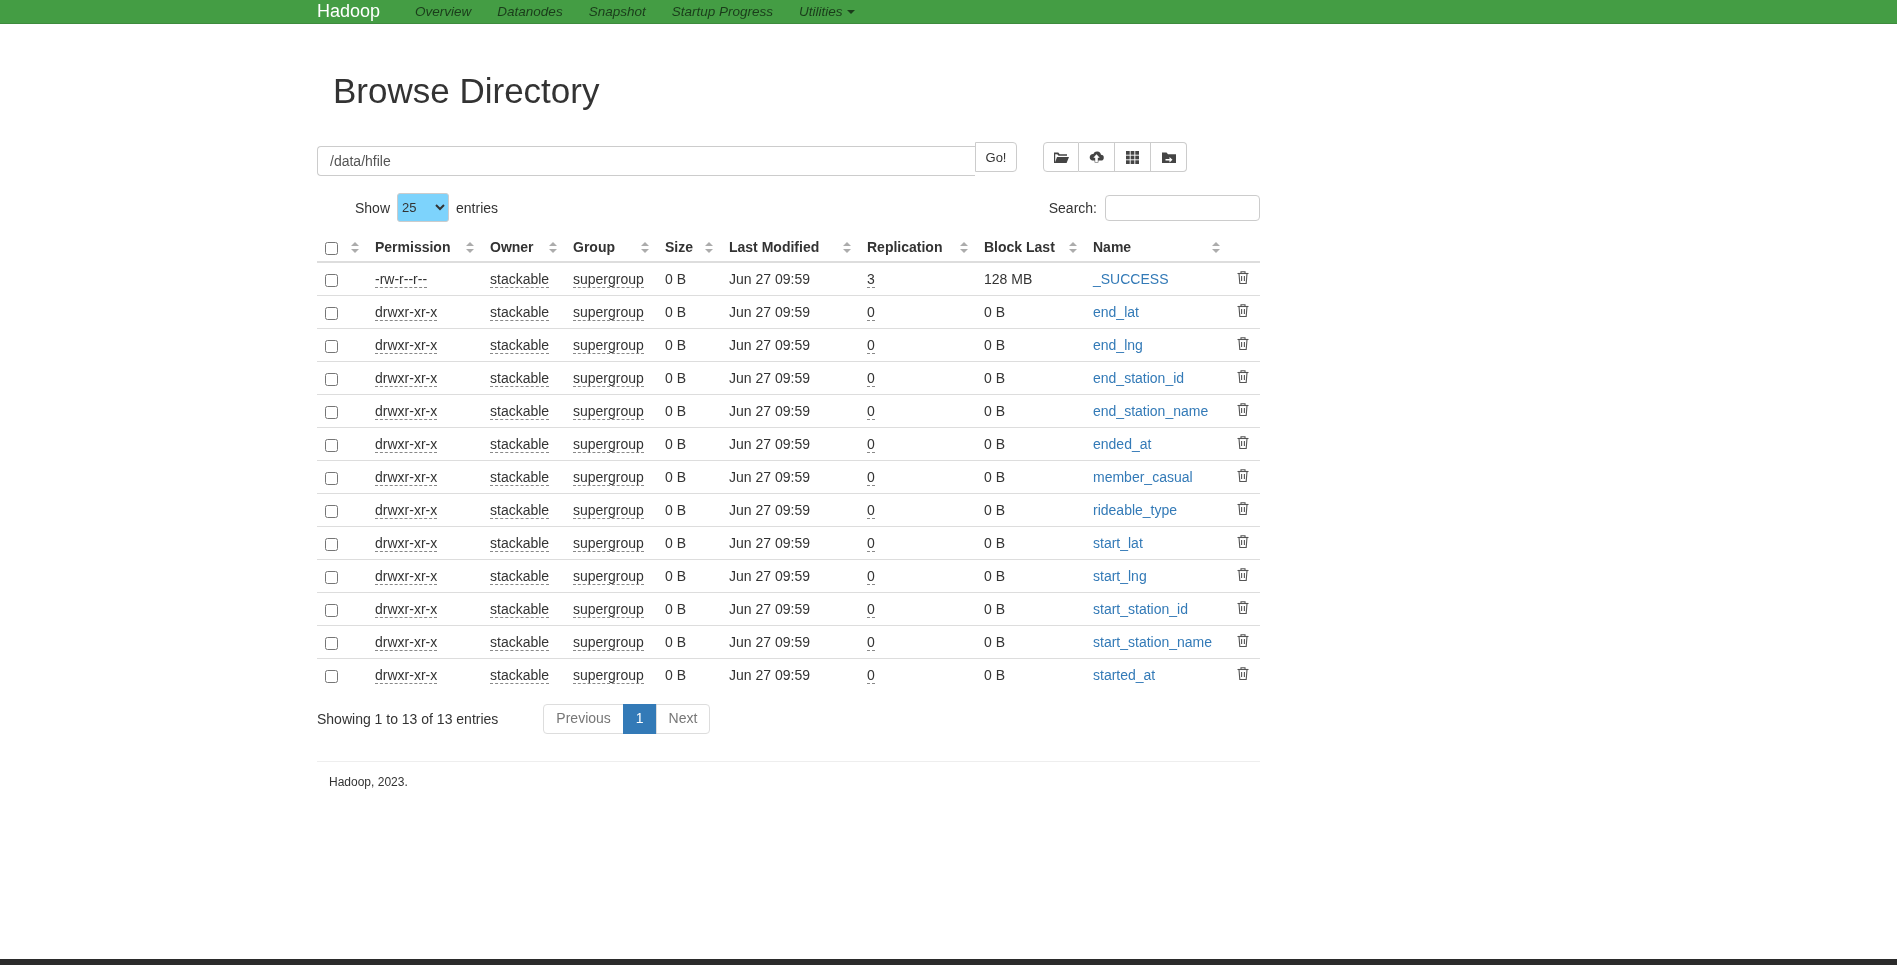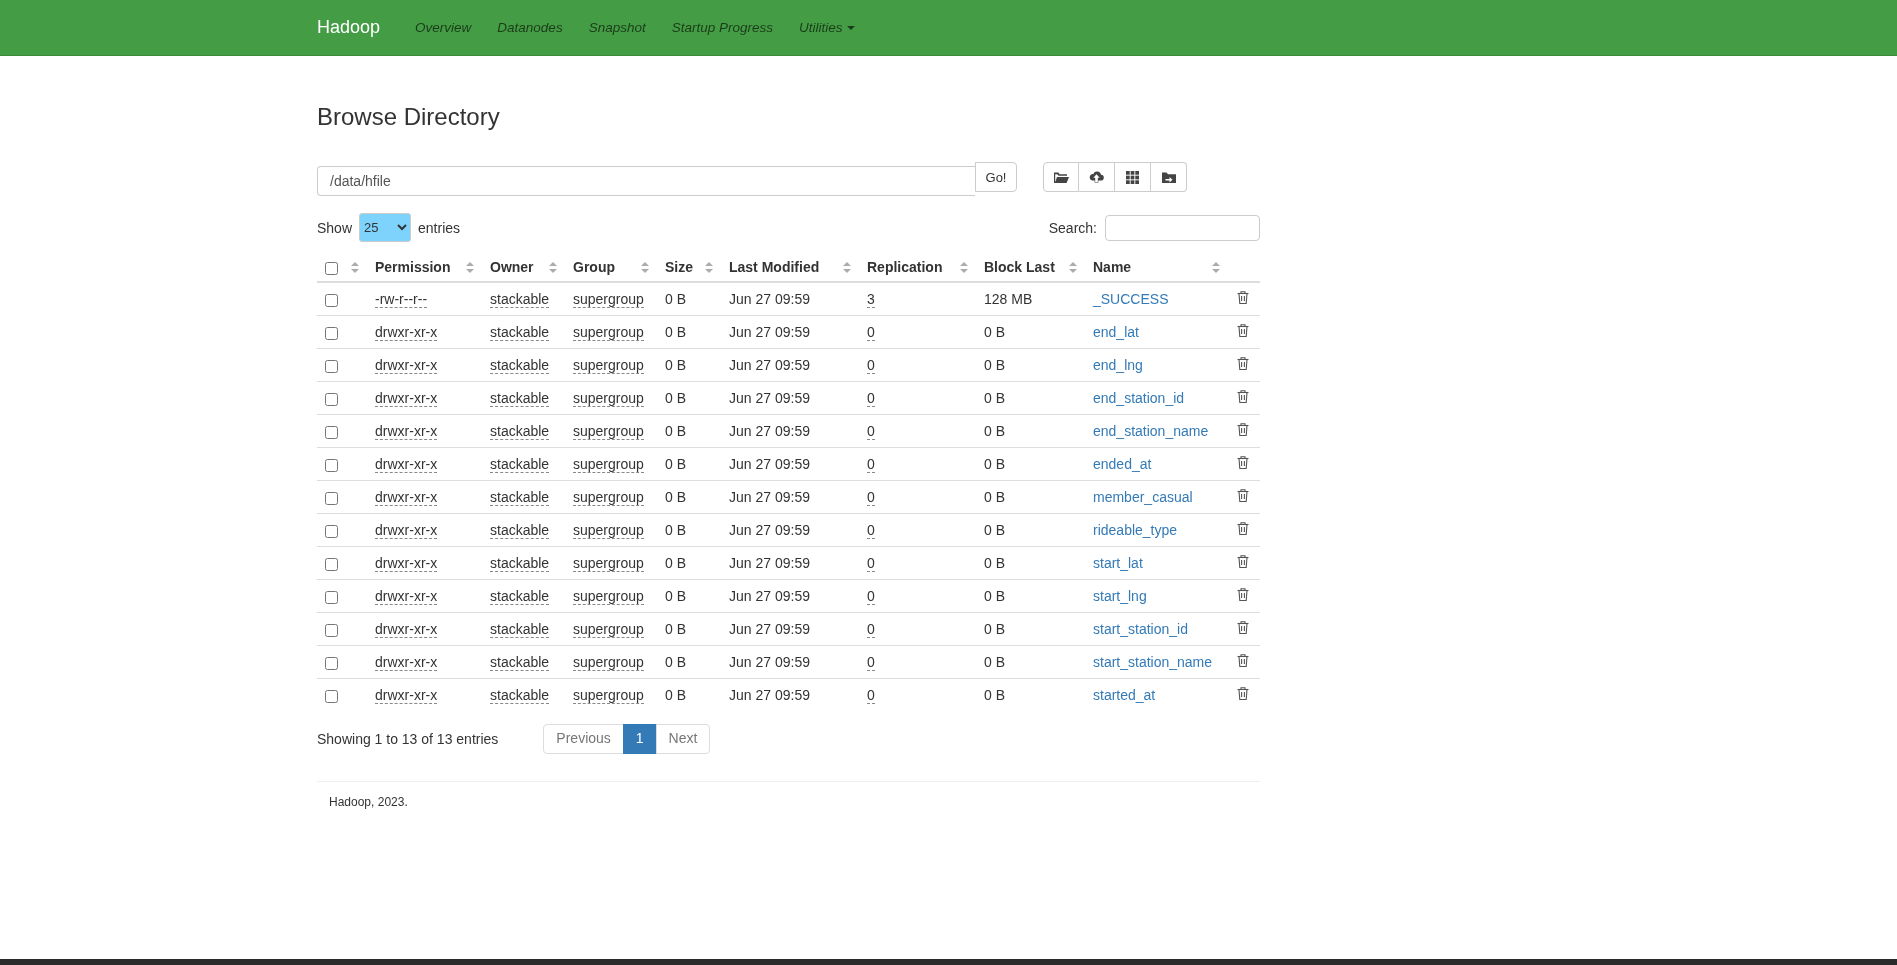--- a/index.html
+++ b/index.html
@@ -6,36 +6,36 @@
   html,body { margin:0; padding:0; }
   body {
     width:1897px; height:965px; position:relative;
     background:#ffffff;
     font-family:"Liberation Sans", sans-serif;
     font-size:14px; color:#333;
     overflow:hidden;
   }
 
   
-  .navbar { height:56px; background:#449d44; border-bottom:1px solid #3d8b3d; }
+  .navbar { height:24px; background:#449d44; border-bottom:1px solid #3d8b3d; }
   .navbar-inner { margin-left:317px; height:100%; display:flex; align-items:center; }
   .brand { color:#ffffff; font-size:18px; margin-right:22px; text-decoration:none; cursor:pointer; }
   .nav-link {
     color:rgba(0,0,0,0.62); font-size:13.5px; line-height:41px;
     padding:0 13px; text-decoration:none; cursor:pointer; white-space:nowrap;font-style:italic;
   }
   .caret {
     display:inline-block; width:0; height:0; margin-left:4px; vertical-align:middle;
     border-left:4px solid transparent; border-right:4px solid transparent;
     border-top:4px solid rgba(0,0,0,0.62);
   }
 
   
   .container { width:943px; margin-left:317px; }
-  h1.page-title { font-size:24px; font-weight:500; margin:47px 0 27px; }
+  h1.page-title { font-size:35px; font-weight:500; margin:47px 16px 27px; }
 
   
   .path-row { display:flex; align-items:center; margin-bottom:17px; }
   .path-input {
     width:658px; height:30px; border:1px solid #ccc; border-right:none;
     border-radius:4px 0 0 4px; padding:0 12px; font-size:14px; color:#555;
     font-family:inherit; outline:none;margin-top:8px;
   }
   .go-btn {
     width:42px; height:30px; border:1px solid #ccc; background:#fff;
@@ -44,21 +44,21 @@
   }
   .icon-group { display:flex; margin-left:26px; }
   .icon-btn {
     width:36px; height:30px; background:#fff; border:1px solid #ccc; border-left-width:0;
     display:flex; align-items:center; justify-content:center; cursor:pointer; padding:0;
   }
   .icon-btn:first-child { border-left-width:1px; border-radius:4px 0 0 4px; }
   .icon-btn:last-child { border-radius:0 4px 4px 0; }
 
   
-  .controls { display:flex; justify-content:space-between; align-items:center; margin-bottom:11px; }
+  .controls { display:flex; justify-content:space-between; align-items:center; margin-bottom:11px;margin-left:38px; }
   .show-group { display:flex; align-items:center; gap:7px; }
   .page-select {
     height:29px; width:52px; border:1px solid #ccc; border-radius:3px;
     font-size:13px; color:#333; background:#7dd3fc; font-family:inherit;
   }
   .search-group { display:flex; align-items:center; }
   .search-input {
     width:155px; height:26px; border:1px solid #ccc; border-radius:4px;
     margin-left:8px; padding:0 8px; font-family:inherit; font-size:13px; outline:none;
   }

